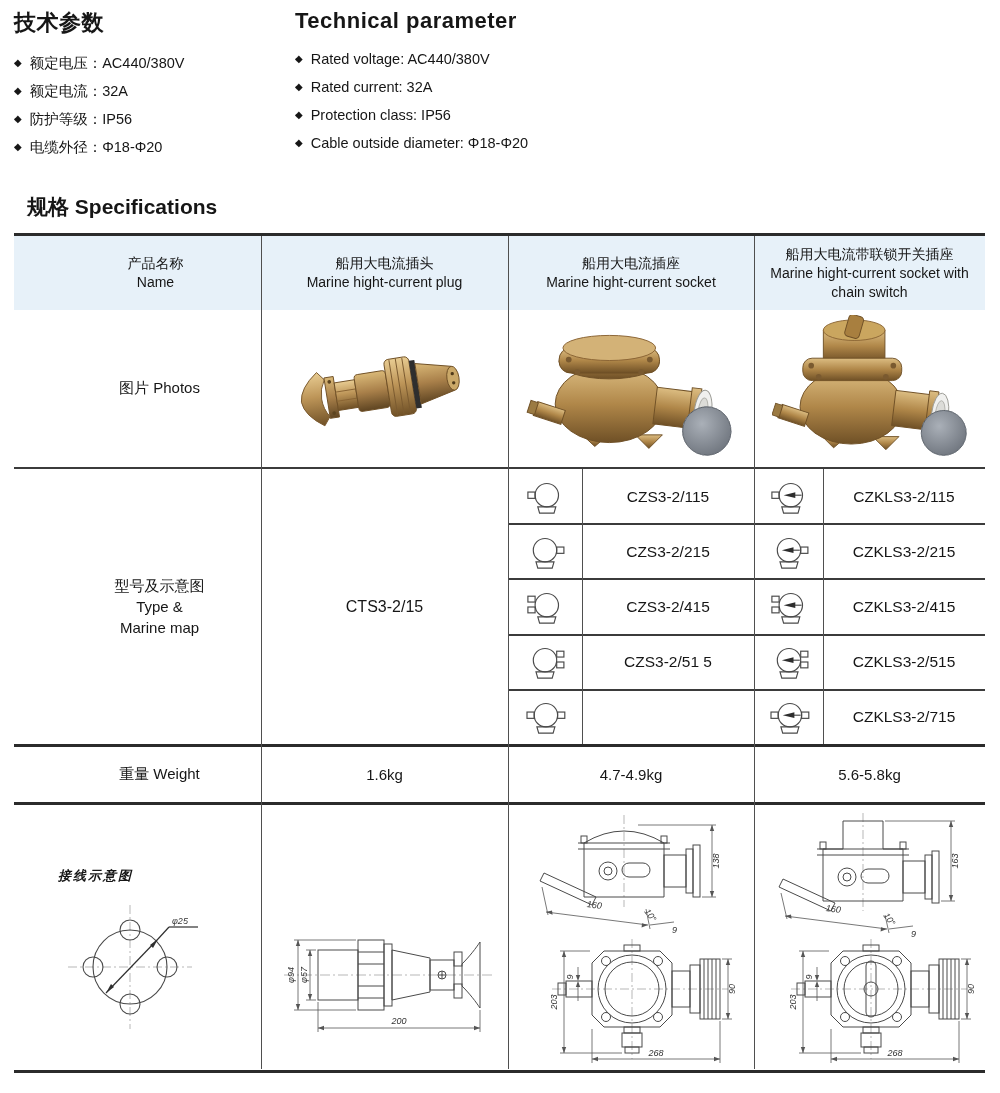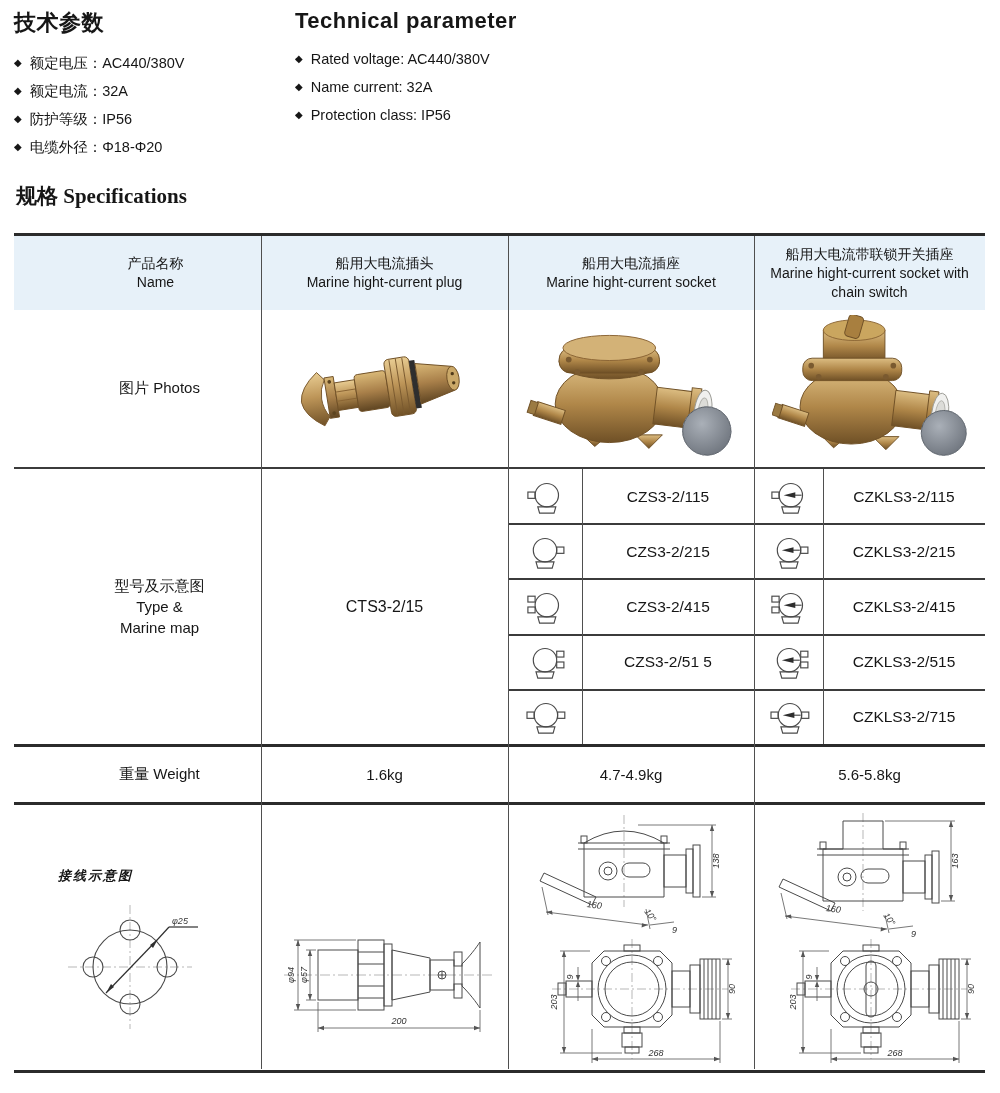--- a/index.html
+++ b/index.html
@@ -6,21 +6,21 @@
   .page{position:relative;width:1000px;height:1093px;background:#fff;overflow:hidden;
         font-family:"Liberation Sans","DejaVu Sans",sans-serif;color:#161616;}
   
   .tech{position:absolute;top:8px;}
   .tech-cn{left:14px;width:260px;}
   .tech-en{left:295px;width:420px;}
   .tech h2{margin:0 0 12px 0;font-size:22px;font-weight:700;letter-spacing:.5px;}
   .tp-item{font-size:14.5px;line-height:26px;white-space:nowrap;}
   .bullet{font-size:10px;margin-right:8px;position:relative;top:-2px;}
   
-  .specs-title{position:absolute;left:14px;top:180px;margin:2px;font-size:21px;font-weight:600;font-family:Liberation Serif, serif;}
+  .specs-title{position:absolute;left:14px;top:180px;margin:13px;font-size:21px;font-weight:600;}
   
   .table{position:absolute;left:14px;top:233px;width:971px;height:839px;}
   .hline{position:absolute;left:0;width:971px;background:#2b2b2b;}
   .l-top{top:0;height:3px;}
   .l-phototype{top:234px;height:2px;background:#3b3b3b;}
   .l-wtop{top:511px;height:3px;}
   .l-wbot{top:569px;height:3px;}
   .l-bottom{top:836px;height:3px;border-top:1px solid #fff;}
   .vline{position:absolute;top:3px;height:833px;width:1px;background:#4f4f4f;}
   .v1{left:247px;} .v2{left:494px;} .v3{left:740px;}
@@ -62,22 +62,23 @@
     <h2>技术参数</h2>
     <div class="tp-item"><span class="bullet">◆</span><span>额定电压：AC440/380V</span></div>
     <div class="tp-item"><span class="bullet">◆</span><span>额定电流：32A</span></div>
     <div class="tp-item"><span class="bullet">◆</span><span>防护等级：IP56</span></div>
     <div class="tp-item"><span class="bullet">◆</span><span>电缆外径：Φ18-Φ20</span></div>
   </section>
 
   <section class="tech tech-en">
     <h2>Technical parameter</h2>
     <div class="tp-item"><span class="bullet">◆</span><span>Rated voltage: AC440/380V</span></div>
-    <div class="tp-item"><span class="bullet">◆</span><span>Name current: 32A</span></div>
+    <div class="tp-item"><span class="bullet">◆</span><span>Rated current: 32A</span></div>
     <div class="tp-item"><span class="bullet">◆</span><span>Protection class: IP56</span></div>
+    <div class="tp-item"><span class="bullet">◆</span><span>Cable outside diameter: Φ18-Φ20</span></div>
   </section>
 
   <h2 class="specs-title">规格 Specifications</h2>
 
   <div class="table">
     <div class="thead-bg"></div>
 
     <div class="cell hcell c0">
       <div>产品名称</div>
       <div>Name</div>

